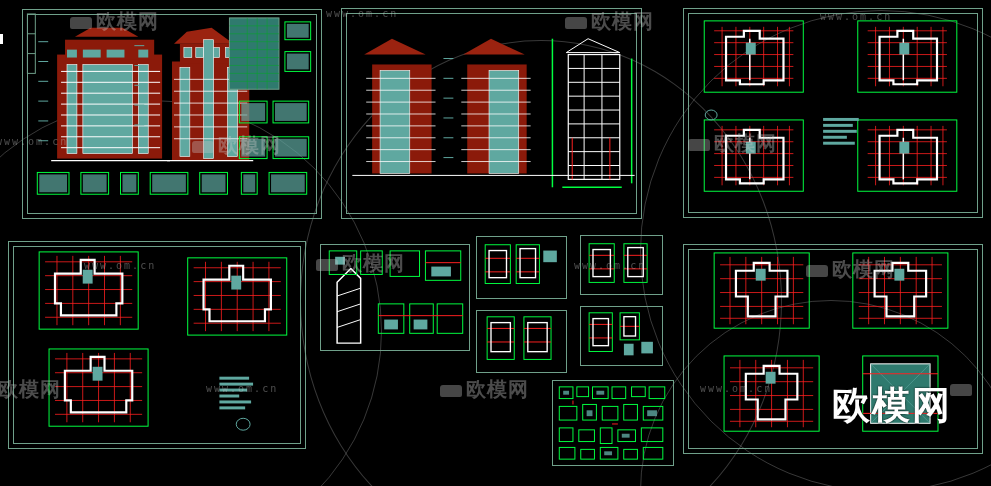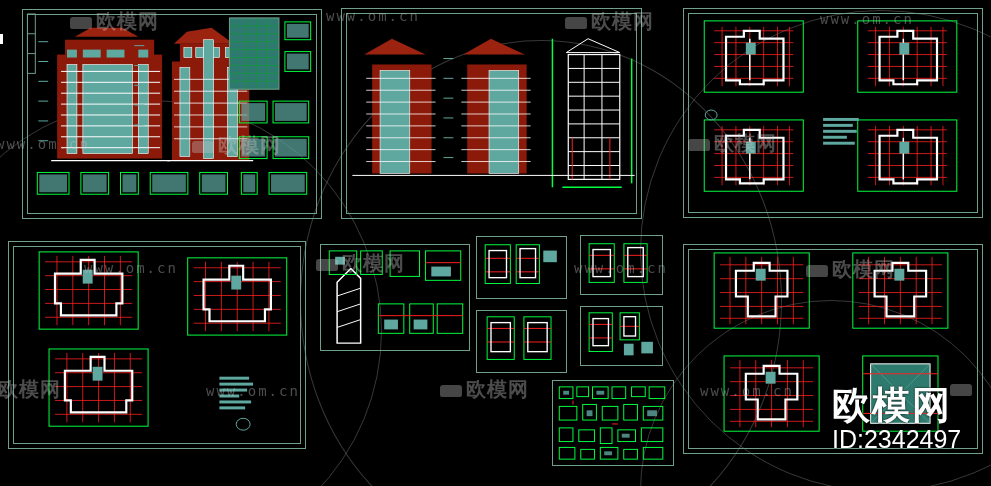--- a/index.html
+++ b/index.html
@@ -2,21 +2,21 @@
 <html><head>
 <meta charset="utf-8">
 <style>
   html, body { margin:0; padding:0; background:#000; }
   body { width:991px; height:486px; position:relative; overflow:hidden; font-family:"DejaVu Sans", sans-serif; }
   .sheet { position:absolute; border:1px solid #6fa08a; box-sizing:border-box; }
   .sheet .inner { position:absolute; left:4px; top:4px; right:4px; bottom:4px; border:1px solid #6fa08a; }
   .sheet svg { position:absolute; left:0; top:0; width:100%; height:100%; }
   .wm { position:absolute; color:rgba(200,200,200,0.38); font-family:"DejaVu Sans", sans-serif; white-space:nowrap; pointer-events:none; }
   .wm-logo { font-size:20px; font-weight:bold; letter-spacing:1px; }
-  .wm-url { font-size:14px; font-family:"DejaVu Sans Mono", monospace; letter-spacing:2px; }
+  .wm-url { font-size:10px; font-family:"DejaVu Sans Mono", monospace; letter-spacing:2px; }
   .sofa { display:inline-block; width:22px; height:12px; background:rgba(200,200,200,0.35); border-radius:3px 3px 2px 2px; margin-right:4px; vertical-align:middle; }
   .arc { position:absolute; border:1px solid rgba(160,160,160,0.35); border-radius:50%; pointer-events:none; }
   .big-wm { position:absolute; left:832px; top:385px; color:#fff; text-shadow:0 0 2px #000; pointer-events:none; }
   .big-wm .t1 { font-size:38px; font-weight:bold; letter-spacing:2px; line-height:40px; }
   .big-wm .t2 { font-size:25px; line-height:28px; font-family:"Liberation Sans", sans-serif; }
   .corner-mark { position:absolute; left:0; top:34px; width:3px; height:10px; background:#fff; }
 </style>
 </head>
 <body>
 
@@ -496,14 +496,13 @@
 <div class="wm wm-url" style="left:-4px;top:136px;">www.om.cn</div>
 <div class="wm wm-url" style="left:326px;top:8px;">www.om.cn</div>
 <div class="wm wm-url" style="left:820px;top:11px;">www.om.cn</div>
 <div class="wm wm-url" style="left:84px;top:260px;">www.om.cn</div>
 <div class="wm wm-url" style="left:574px;top:260px;">www.om.cn</div>
 <div class="wm wm-url" style="left:206px;top:383px;">www.om.cn</div>
 <div class="wm wm-url" style="left:700px;top:383px;">www.om.cn</div>
 
 <div class="big-wm">
   <div class="t1">欧模网</div>
-  <div class="t2">ID:2342497</div>
 </div>
 
 </body></html>

